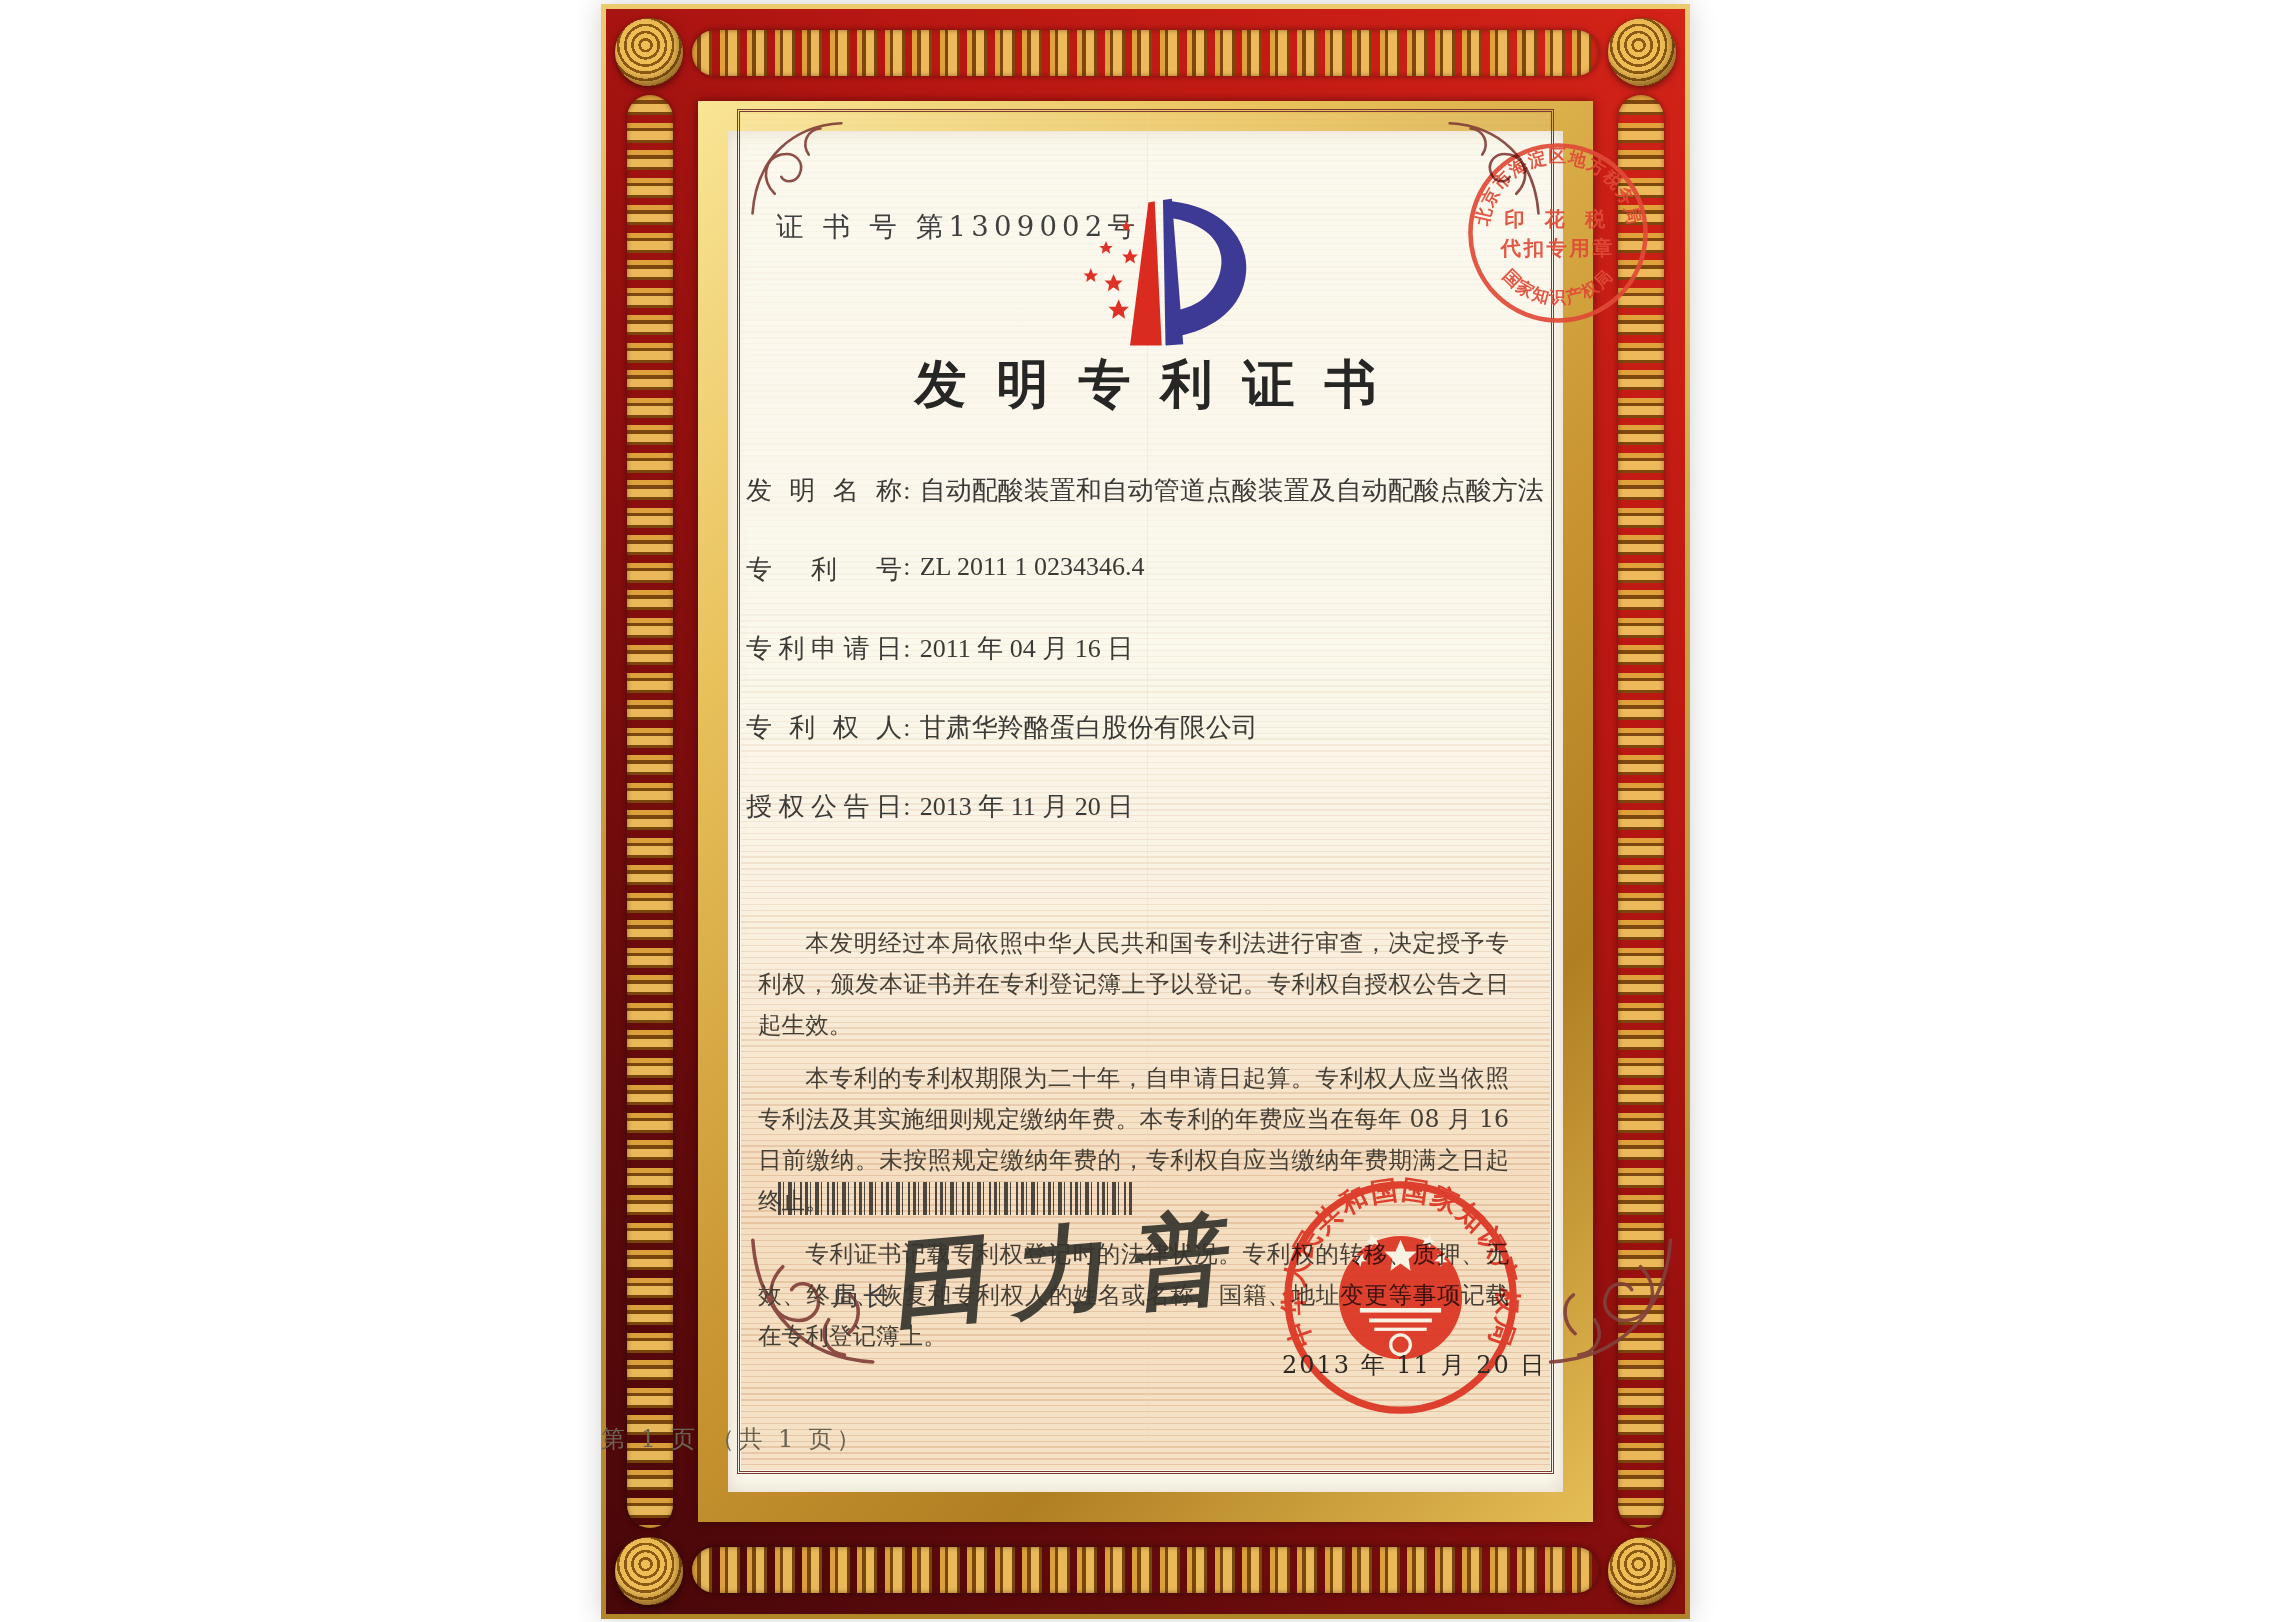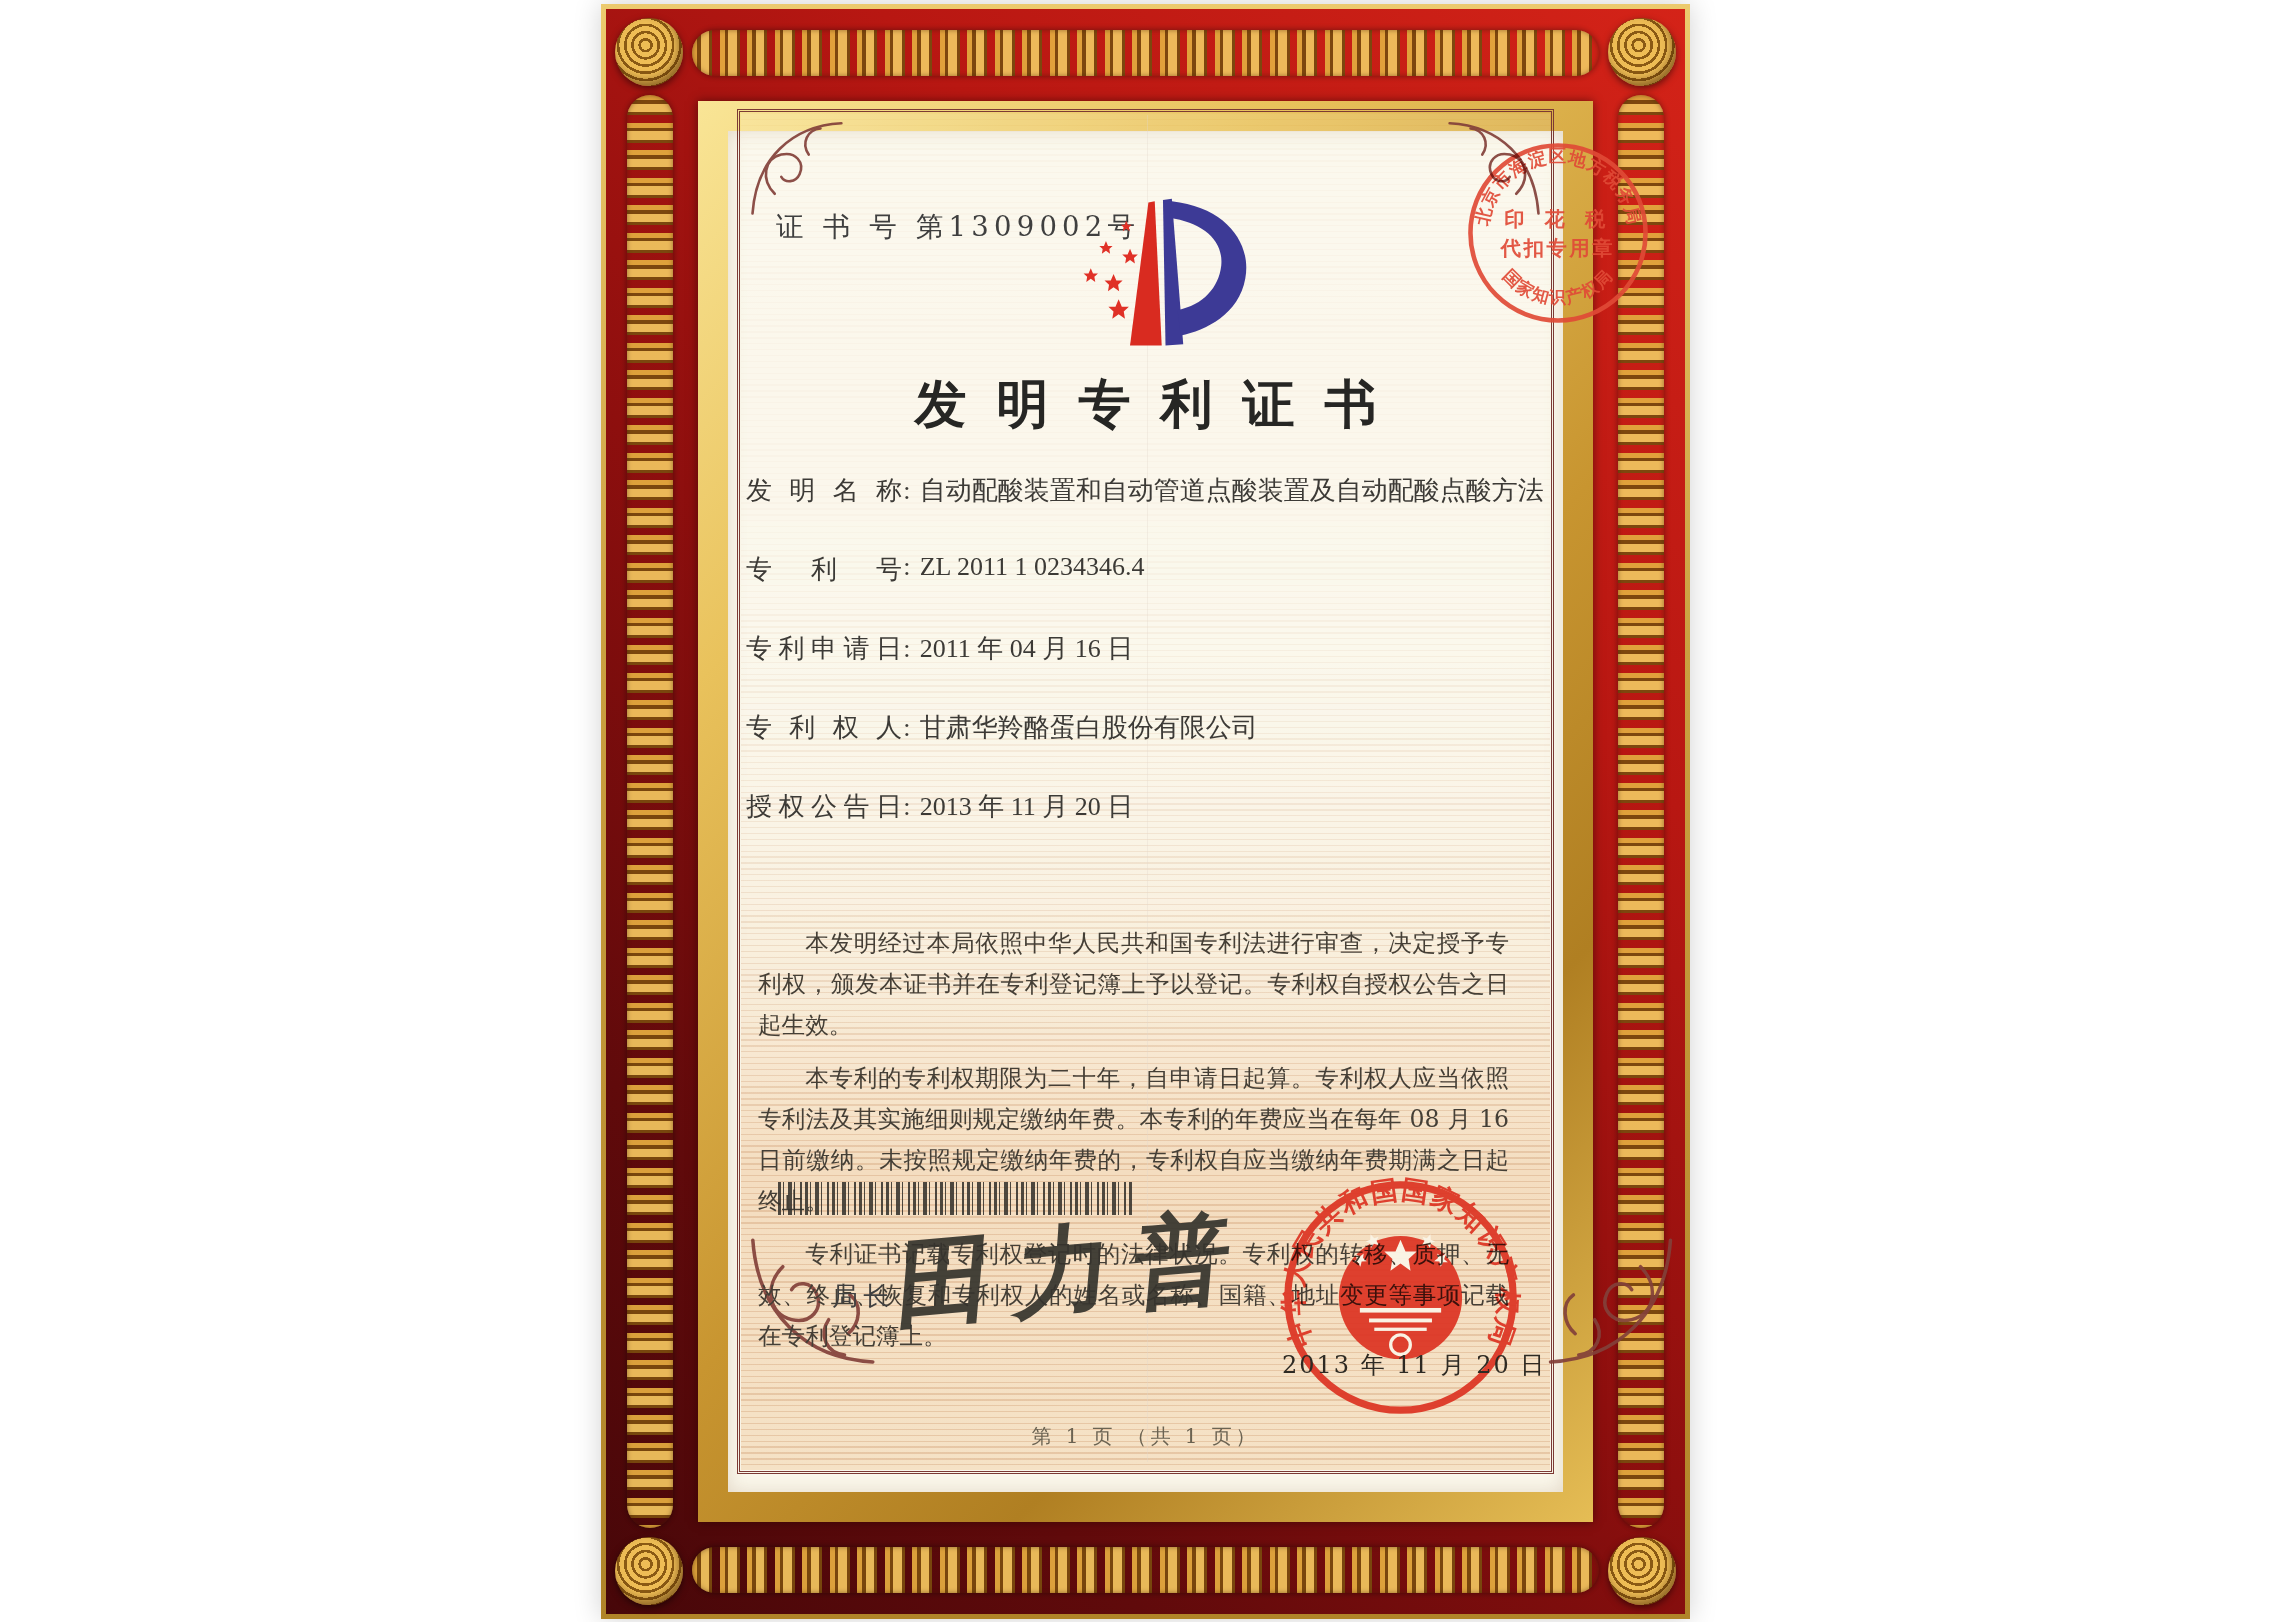--- a/index.html
+++ b/index.html
@@ -30,39 +30,39 @@
               mask-image:linear-gradient(180deg,rgba(0,0,0,.12) 0%,rgba(0,0,0,.12) 30%,rgba(0,0,0,.55) 55%,#000 78%);}
   .pinstripe{position:absolute;left:136px;right:136px;top:105px;bottom:145px;
       border:3.9px double #7c3a34;pointer-events:none;}
   .crease{position:absolute;left:546px;top:111px;bottom:157px;width:1.3px;
       background:linear-gradient(90deg,rgba(140,100,60,.18),rgba(255,255,255,.5));}
   
   .layer{position:absolute;inset:0;z-index:5;}
   .cert-no{position:absolute;left:175px;top:205px;font-size:27.5px;letter-spacing:5.2px;color:#3f3f3f;}
   .logo{position:absolute;left:450px;top:182px;width:229px;height:190px;}
   .title{position:absolute;left:0;right:0;top:346px;text-align:center;font-size:52px;
-         letter-spacing:30px;padding-left:30px;color:#262624;font-weight:600;margin-top:20px;}
+         letter-spacing:30px;padding-left:30px;color:#262624;font-weight:600;}
   .fields{position:absolute;left:145px;top:469px;width:779px;}
   .frow{height:79px;font-size:26px;color:#3c3a36;white-space:nowrap;font-family:Liberation Serif, serif;}
   .flabel{display:inline-block;width:156px;text-align:justify;text-align-last:justify;vertical-align:top;}
   .fsep{display:inline-block;margin:0 9.2px 0 1.3px;}
   .paras{position:absolute;left:145px;top:907px;width:775px;font-size:23.6px;line-height:41px;
          color:#453f36;text-align:justify;}
   .paras p{margin:12px;text-indent:2em;}
   .barcode{position:absolute;left:177px;top:1178px;width:356px;height:33px;
       background:repeating-linear-gradient(90deg,#35322c 0 2.6px,transparent 2.6px 4.6px,#35322c 4.6px 5.9px,transparent 5.9px 9.8px,#35322c 9.8px 13.7px,transparent 13.7px 15.7px,#35322c 15.7px 17px,transparent 17px 21.6px,#35322c 21.6px 23.6px,transparent 23.6px 27px);
       opacity:.88;}
   .sig-title{position:absolute;left:231px;top:1275px;font-size:26px;letter-spacing:5.2px;color:#404040;}
   .sig-name{position:absolute;left:296px;top:1218px;font-size:97px;font-weight:700;color:#35332d;
       letter-spacing:22px;transform:rotate(-5deg) skewX(-10deg);transform-origin:left center;
       font-family:"DejaVu Serif","Liberation Serif",serif;opacity:.92;}
   .seal{position:absolute;left:675px;top:1169px;width:249px;height:249px;mix-blend-mode:multiply;opacity:.95;}
   .seal-date{position:absolute;left:681px;top:1345px;font-size:24px;letter-spacing:2px;color:#2e2a23;white-space:nowrap;z-index:6;}
   .stamp{position:absolute;left:859px;top:131px;width:196px;height:196px;mix-blend-mode:multiply;opacity:.92;}
-  .footer{position:absolute;left:0;right:0;top:1419px;text-align:center;font-size:20px;
+  .footer{position:absolute;left:0;right:0;top:1419px;font-size:24px;
       letter-spacing:3.9px;color:#6b6352;}
   .flourish{position:absolute;width:98px;height:98px;color:#83403a;opacity:.92;}
   .fl-tl{left:145px;top:114px;} .fl-tr{right:145px;top:114px;transform:scaleX(-1);}
   .fl-bl{left:143px;bottom:152px;transform:scaleY(-1) scale(1.35);transform-origin:left top;}
   .fl-br{right:143px;bottom:152px;transform:scale(-1.35,-1.35);transform-origin:right top;}
 </style>
 </head>
 <body>
 
 <div class="page">

